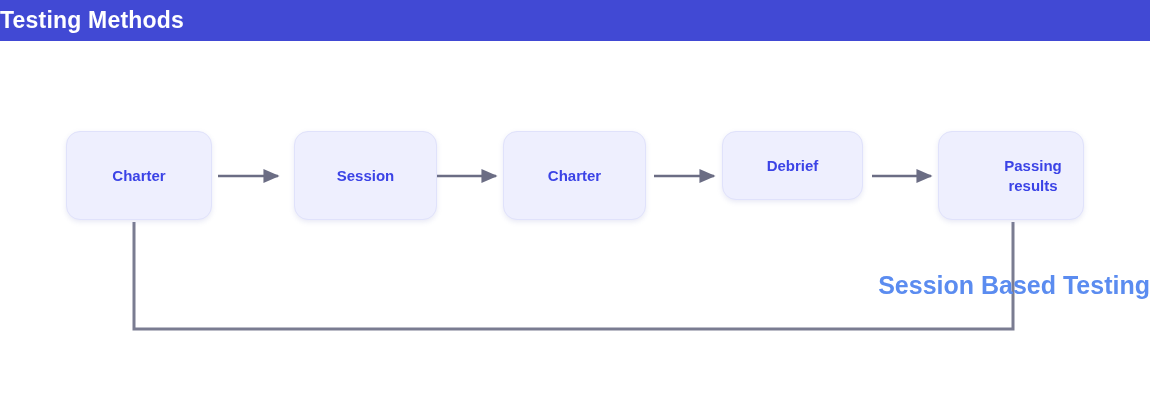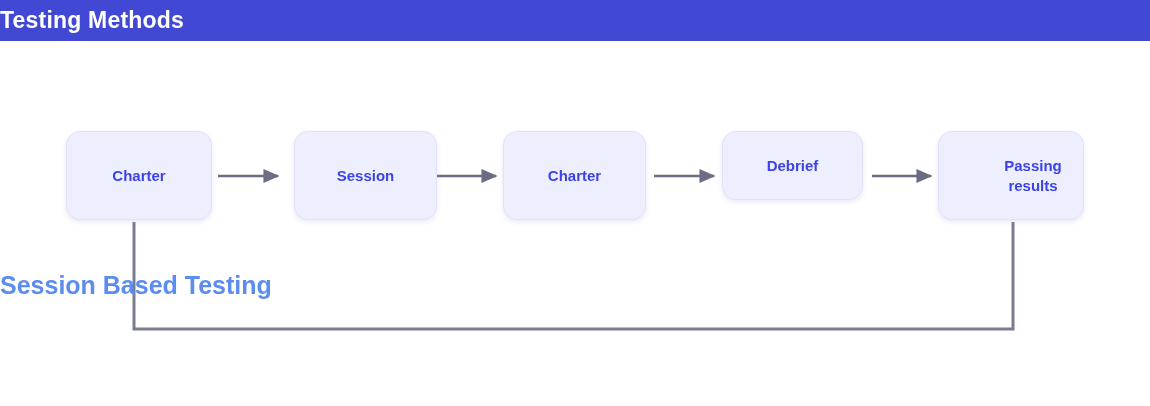--- a/index.html
+++ b/index.html
@@ -78,21 +78,21 @@
   .box-2 { left: 503px; top: 76px; width: 143px; height: 89px; }
   .box-3 { left: 722px; top: 76px; width: 141px; height: 69px; }
   .box-4 { left: 938px; top: 76px; width: 146px; height: 89px; padding-left: 44px; }
 
   
   .loop-caption {
     position: absolute;
     left: 0;
     top: 216px;
     width: 1150px;
-    text-align: left;
+    text-align: right;
     color: #5b8cf0;
     font-size: 25px;
     font-weight: bold;
     font-family: "Liberation Sans", sans-serif;
   }
 </style>
 </head>
 <body>
 
 <div class="header-band">

